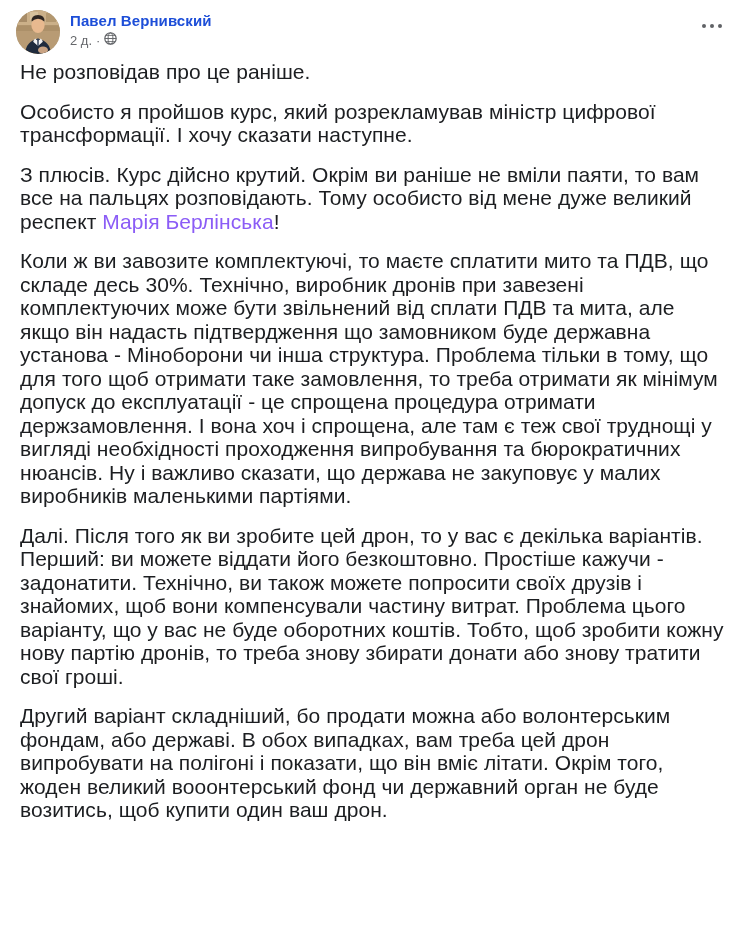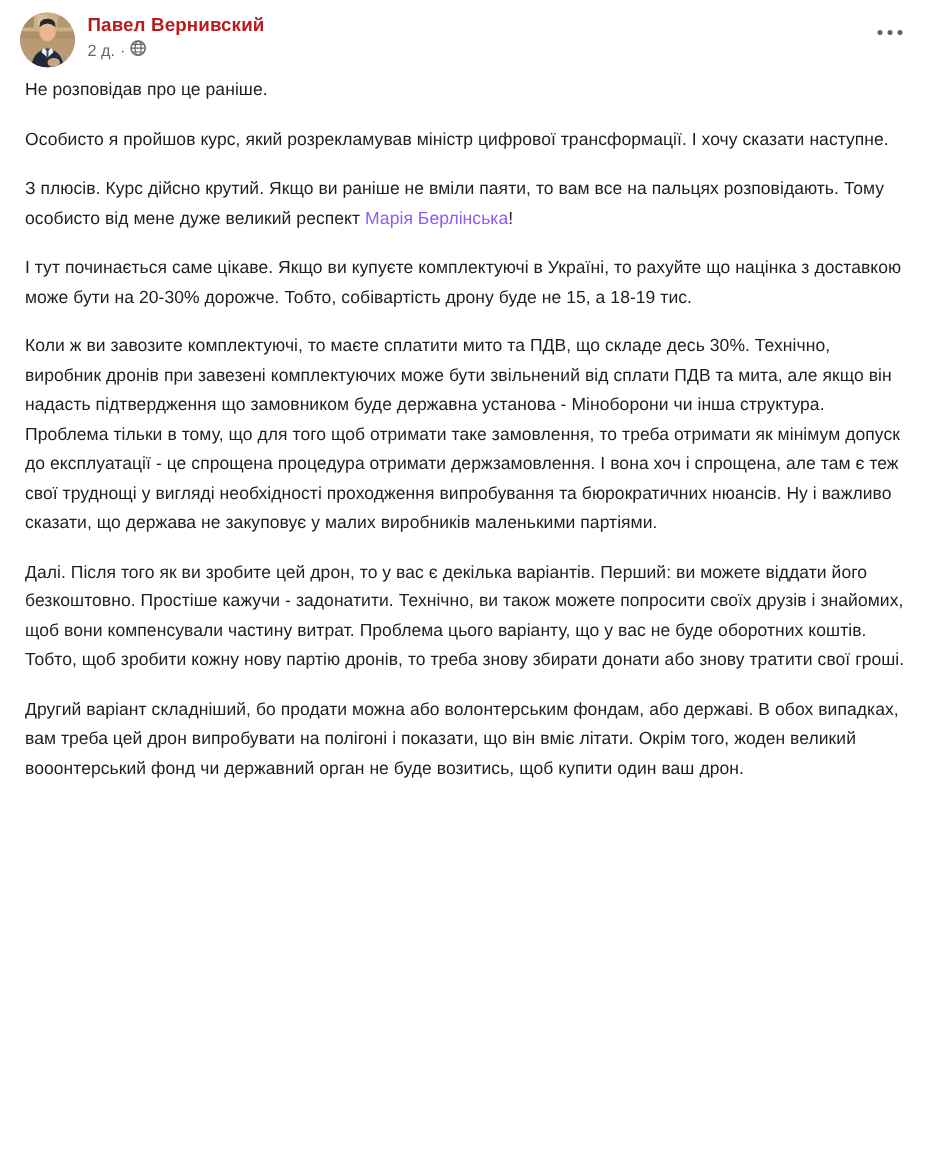--- a/index.html
+++ b/index.html
@@ -48,21 +48,21 @@
     display: flex;
     flex-direction: column;
     justify-content: flex-start;
     padding-top: 1px;
   }
 
   .author-name {
     font-size: 15px;
     font-weight: bold;
     line-height: 19px;
-    color: #b91c1c;
+    color: #1d4ed8;
     letter-spacing: 0.1px;
   }
 
   .meta-row {
     display: flex;
     margin-top: 2px;
     font-size: 13px;
     line-height: 17px;
     color: #65676b;
   }
@@ -99,21 +99,21 @@
     background: #606266;
   }
 
   
   .post-body {
     padding: 6px 16px 0 20px;
     box-sizing: border-box;
   }
 
   .para {
-    font-size: 14px;
+    font-size: 21px;
     line-height: 23.5px;
     color: #1c1e21;
     margin: 0 0 16px 0;
     word-wrap: break-word;
     letter-spacing: 0.05px;
   }
   .para:last-child { margin-bottom: 0; }
 
   .link {
     color: #8b5cf6;
@@ -174,21 +174,20 @@
       <span></span>
       <span></span>
     </div>
   </div>
 
   <div class="post-body">
 
     <p class="para">Не розповідав про це раніше.</p>
     <p class="para">Особисто я пройшов курс, який розрекламував міністр цифрової трансформації. І хочу сказати наступне.</p>
 
-    <p class="para"><span>З плюсів. Курс дійсно крутий. Якщо ви раніше не вміли паяти, то вам все на пальцях розповідають. Тому особисто від мене дуже великий респект </span><a class="link" href="#">Марія Берлінська</a><span>!</span></p>
+    <p class="para"><span>З плюсів. Курс дійсно крутий. Окрім ви раніше не вміли паяти, то вам все на пальцях розповідають. Тому особисто від мене дуже великий респект </span><a class="link" href="#">Марія Берлінська</a><span>!</span></p>
 
-    <p class="para">І тут починається саме цікаве. Якщо ви купуєте комплектуючі в Україні, то рахуйте що націнка з доставкою може бути на 20-30% дорожче. Тобто, собівартість дрону буде не 15, а 18-19 тис.</p>
     <p class="para">Коли ж ви завозите комплектуючі, то маєте сплатити мито та ПДВ, що складе десь 30%. Технічно, виробник дронів при завезені комплектуючих може бути звільнений від сплати ПДВ та мита, але якщо він надасть підтвердження що замовником буде державна установа - Міноборони чи інша структура. Проблема тільки в тому, що для того щоб отримати таке замовлення, то треба отримати як мінімум допуск до експлуатації - це спрощена процедура отримати держзамовлення. І вона хоч і спрощена, але там є теж свої труднощі у вигляді необхідності проходження випробування та бюрократичних нюансів.  Ну і важливо сказати, що держава не закуповує у малих виробників маленькими партіями.</p>
     <p class="para">Далі. Після того як ви зробите цей дрон, то у вас є декілька варіантів. Перший: ви можете віддати його безкоштовно. Простіше кажучи - задонатити. Технічно, ви також можете попросити своїх друзів і знайомих, щоб вони компенсували частину витрат. Проблема цього варіанту, що у вас не буде оборотних коштів. Тобто, щоб зробити кожну нову партію дронів, то треба знову збирати донати або знову тратити свої гроші.</p>
     <p class="para">Другий варіант складніший, бо продати можна або волонтерським фондам, або державі. В обох випадках, вам треба цей дрон випробувати на полігоні і показати, що він вміє літати. Окрім того, жоден великий вооонтерський фонд чи державний орган не буде возитись, щоб купити один ваш дрон.</p>
 
   </div>
 </div>
 
 </body></html>

